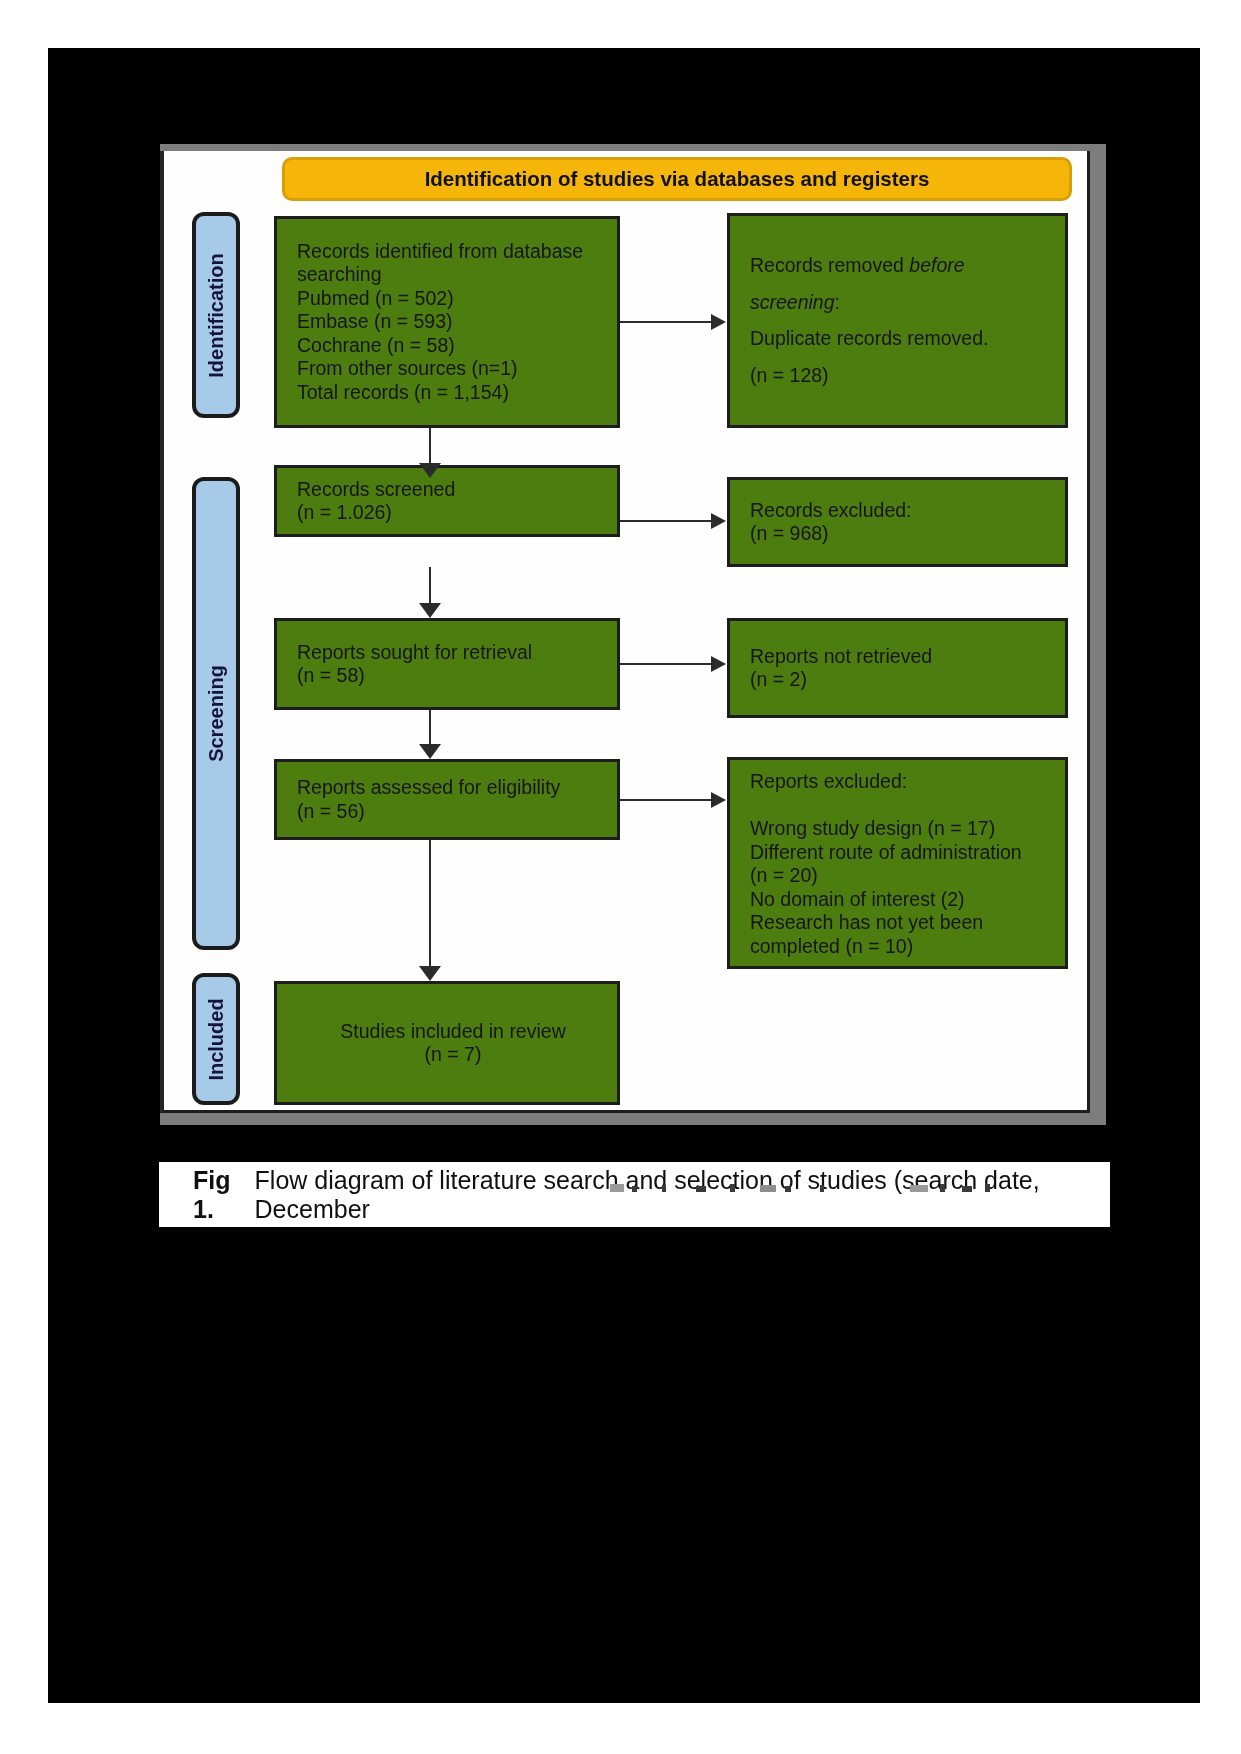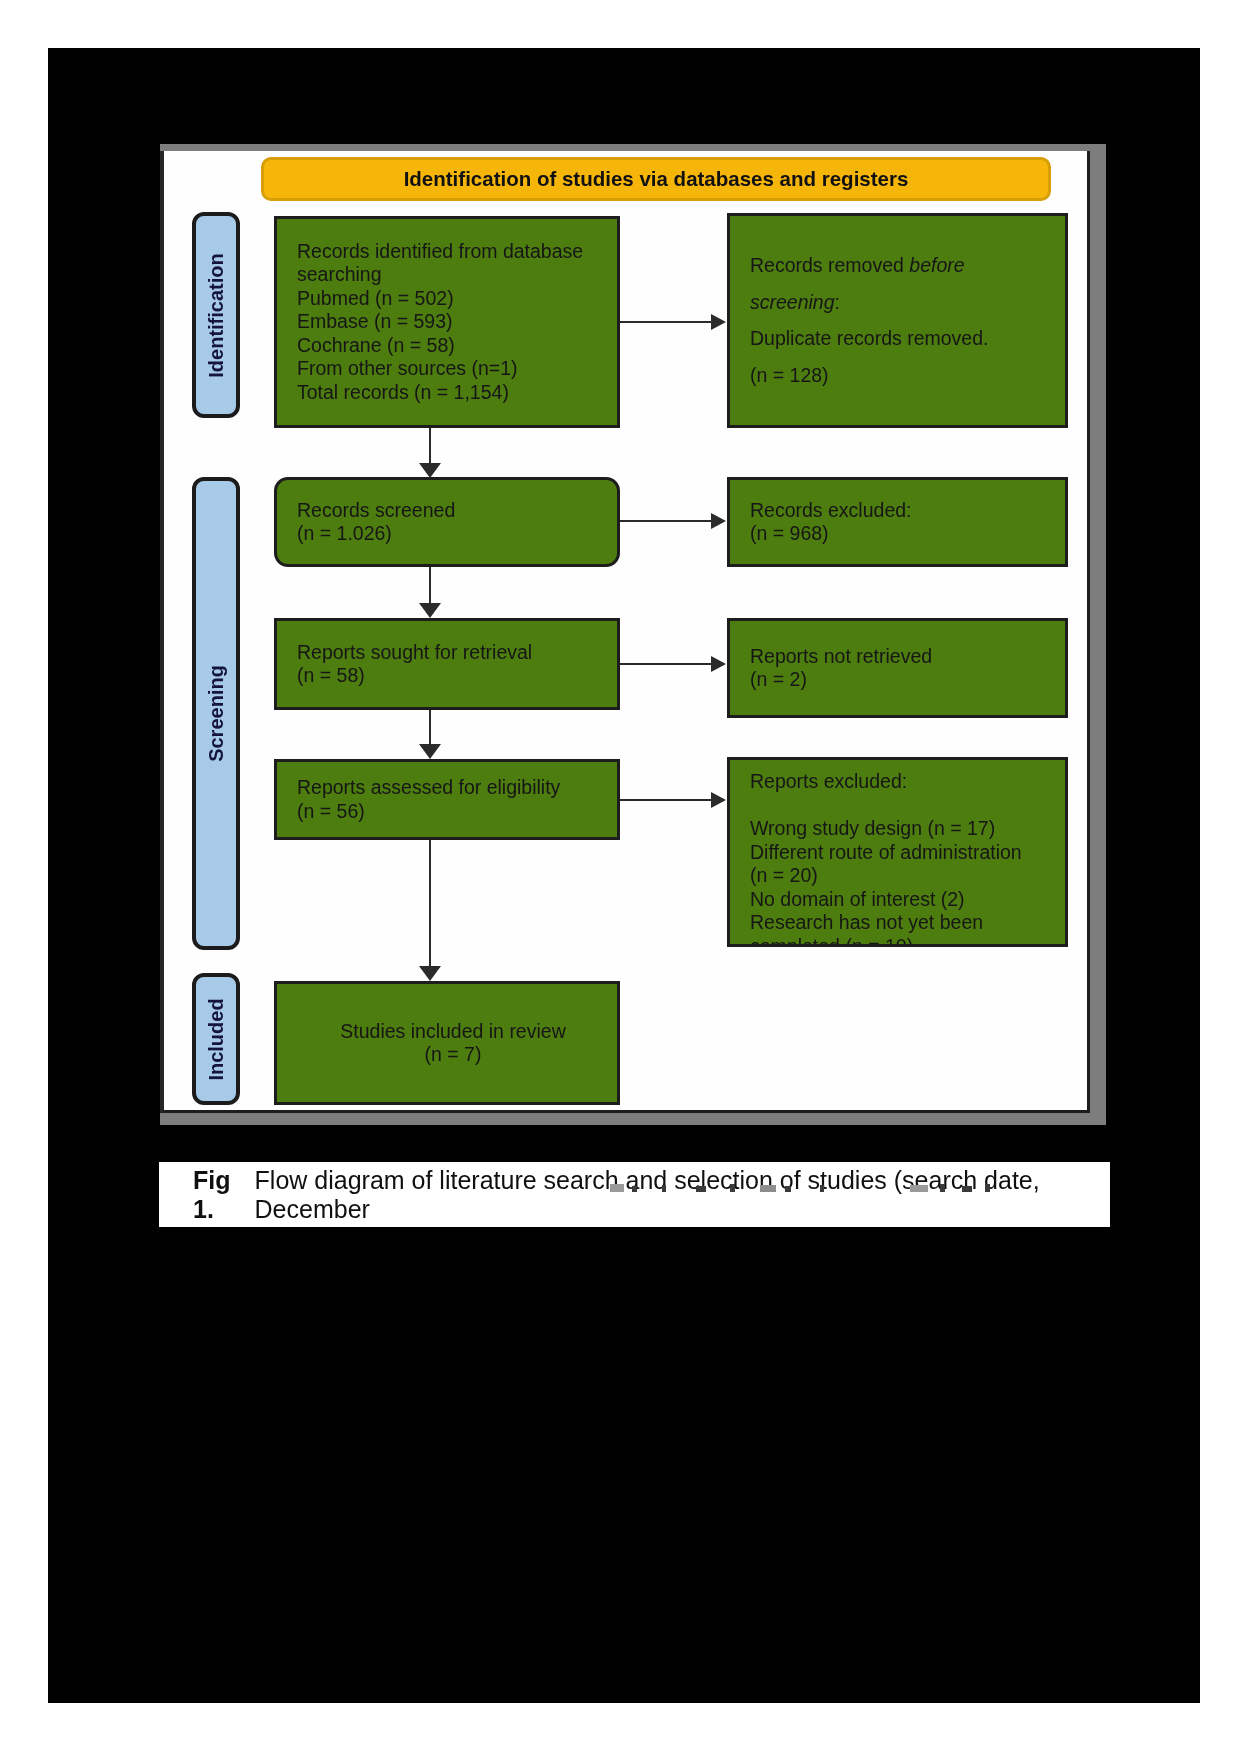--- a/index.html
+++ b/index.html
@@ -9,21 +9,21 @@
 
   
   #black-bg{left:48px;top:48px;width:1152px;height:1655px;background:#000;}
 
   
   #panel-shadow{left:160px;top:144px;width:946px;height:981px;background:#7d7d7d;}
   #panel{left:0;top:7px;width:930px;height:962px;background:#fefefe;
          border-left:4px solid #262626;border-right:3px solid #1d1d1d;border-bottom:3px solid #1d1d1d;}
 
   
-  #banner{left:261px;top:157px;width:790px;height:44px;background:#F6B609;
+  #banner{left:282px;top:157px;width:790px;height:44px;background:#F6B609;
           border:3px solid #D89E06;border-radius:10px;
           display:flex;align-items:center;justify-content:center;
           font-weight:bold;font-size:20.5px;color:#111;}
 
   
   .stage{left:192px;width:48px;background:#A8CAE9;border:4px solid #1b1b1b;border-radius:12px;
          display:flex;align-items:center;justify-content:center;overflow:hidden;}
   .stage span{transform:rotate(-90deg);white-space:nowrap;font-weight:bold;font-size:20px;color:#14143c;}
   #stage-identification{top:212px;height:206px;}
   #stage-screening{top:477px;height:473px;}
@@ -31,28 +31,28 @@
 
   
   .fbox{background:#4d7c0f;border:3px solid #1d1d1d;display:flex;flex-direction:column;
         justify-content:center;padding-left:20px;padding-right:8px;overflow:hidden;
         font-size:19.5px;line-height:23.5px;color:#161616;}
   .fbox .line{white-space:nowrap;}
   .fbox .it{font-style:italic;}
   .col-left{left:274px;width:346px;}
   .col-right{left:727px;width:341px;}
   #box-records-identified{top:216px;height:212px;}
-  #box-records-screened{top:477px;height:90px;border-radius:14px;}
+  #box-records-screened{top:465px;height:72px;}
   #box-reports-sought{top:618px;height:92px;}
   #box-reports-assessed{top:759px;height:81px;}
   #box-studies-included{top:981px;height:124px;align-items:center;}
   #box-records-removed{top:213px;height:215px;gap:13px;}
   #box-records-excluded{top:477px;height:90px;}
   #box-reports-not-retrieved{top:618px;height:100px;}
-  #box-reports-excluded{top:757px;height:190px;justify-content:flex-start;padding-top:10px;}
+  #box-reports-excluded{top:757px;height:212px;justify-content:flex-start;padding-top:10px;}
 
   
   .vline{width:2px;background:#2b2b2b;left:429px;}
   .ah-down{width:0;height:0;left:419px;border-left:11px solid transparent;
            border-right:11px solid transparent;border-top:15px solid #2b2b2b;}
   .hline{height:2px;background:#2b2b2b;left:620px;width:92px;}
   .ah-right{width:0;height:0;left:711px;border-top:8px solid transparent;
             border-bottom:8px solid transparent;border-left:15px solid #2b2b2b;}
 
   

